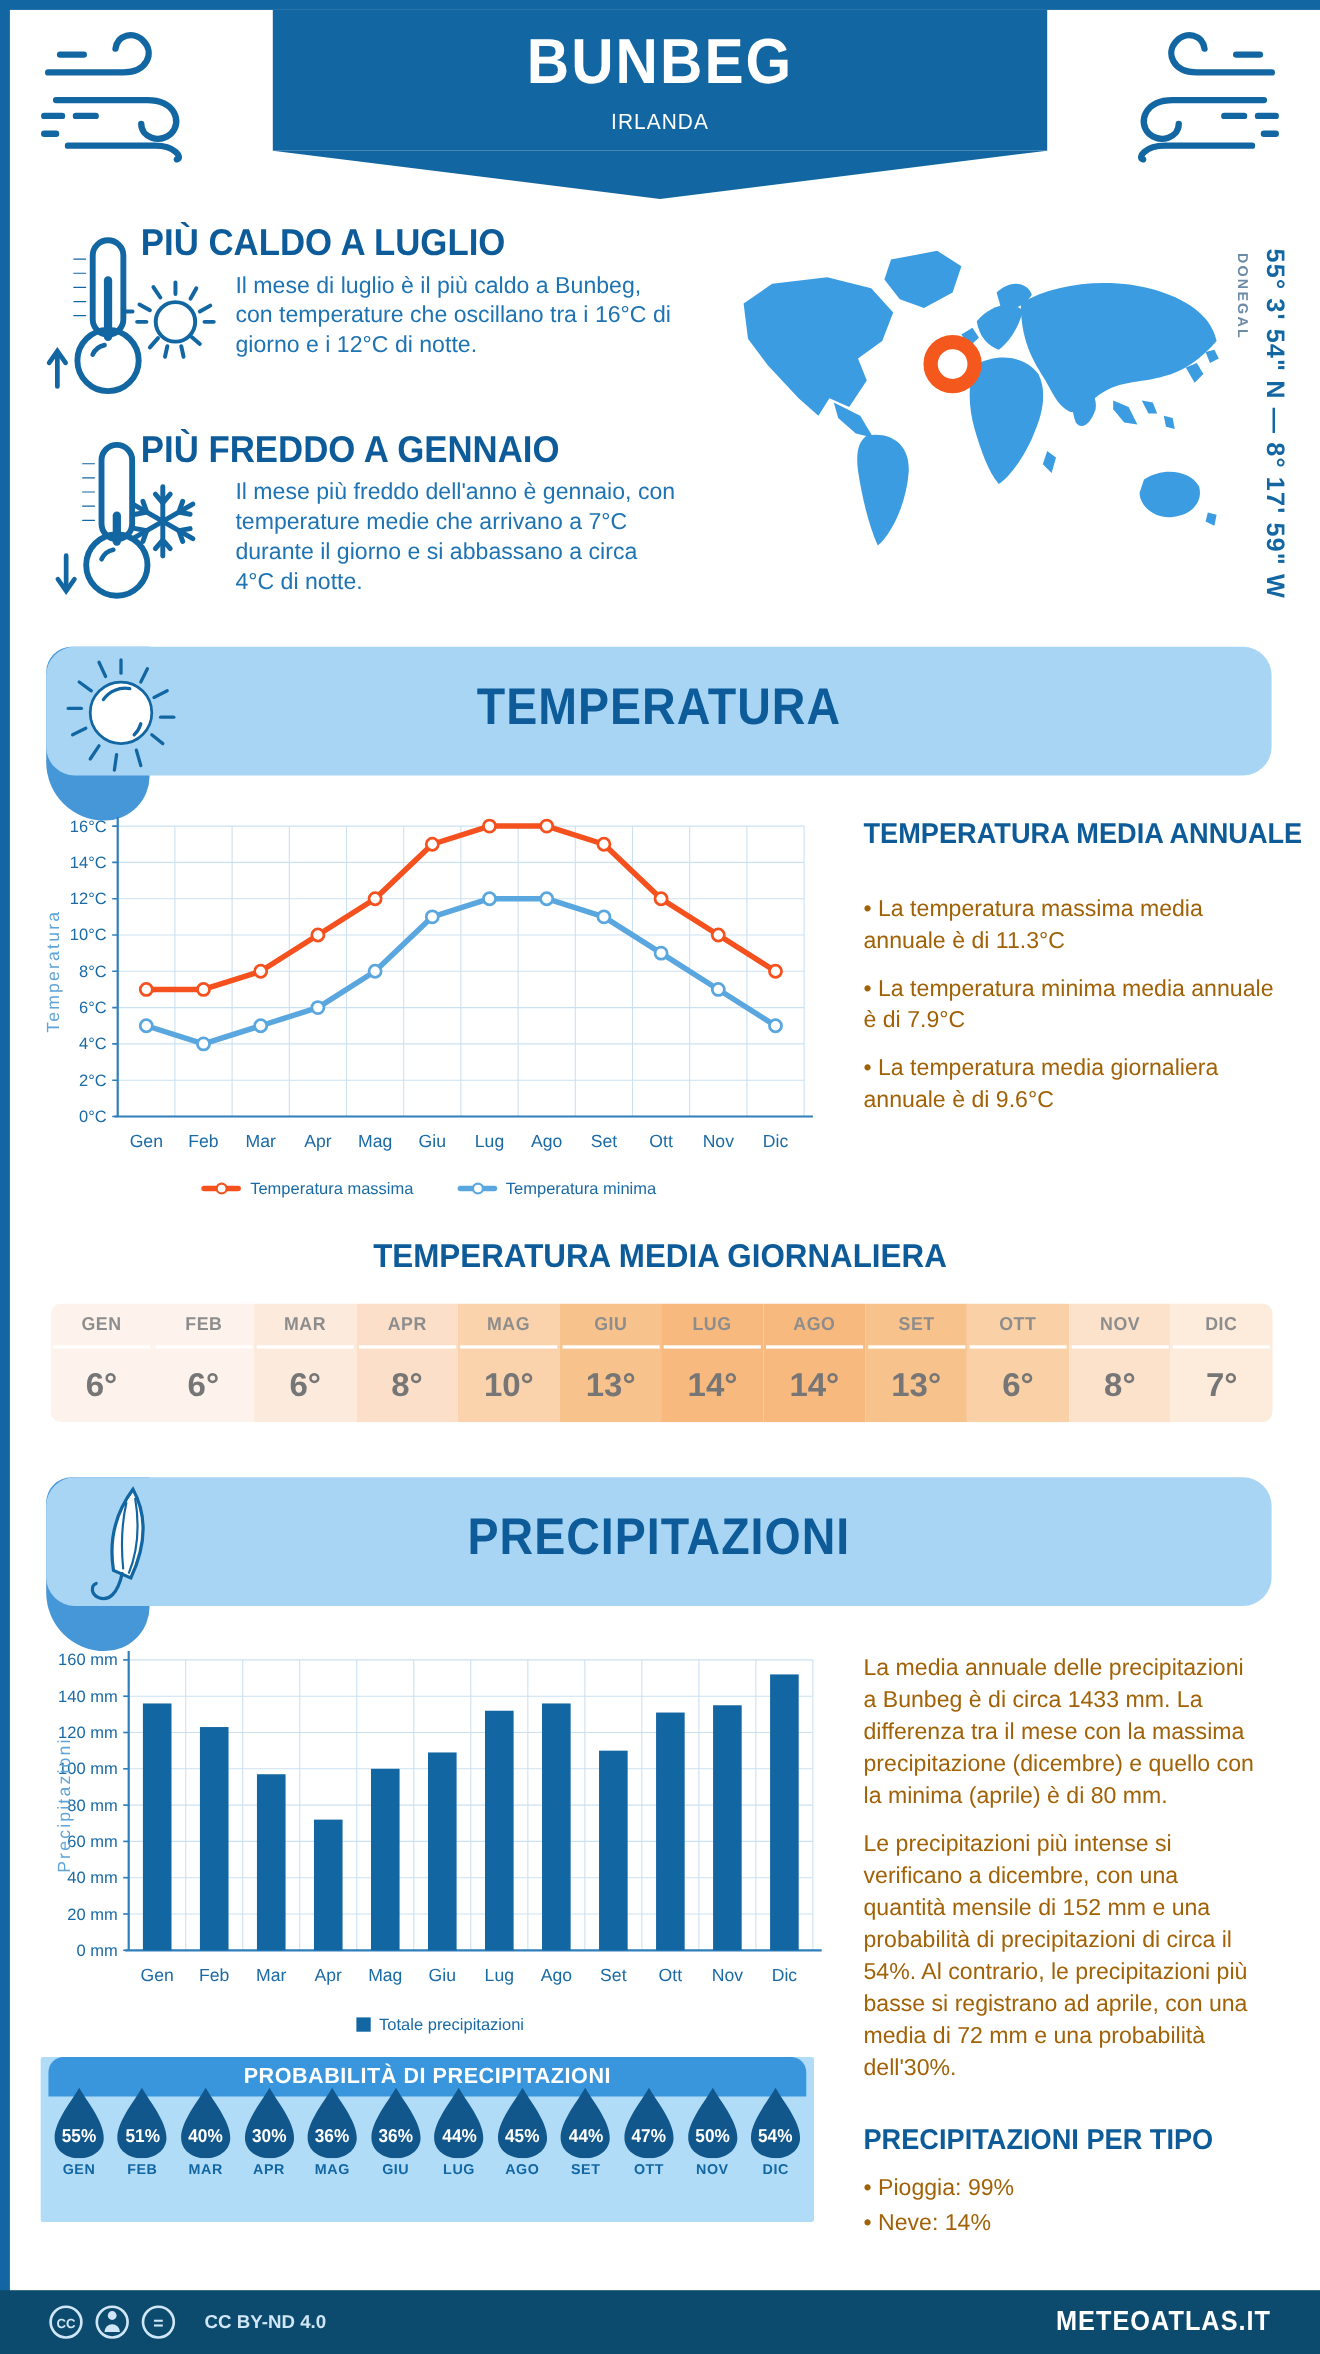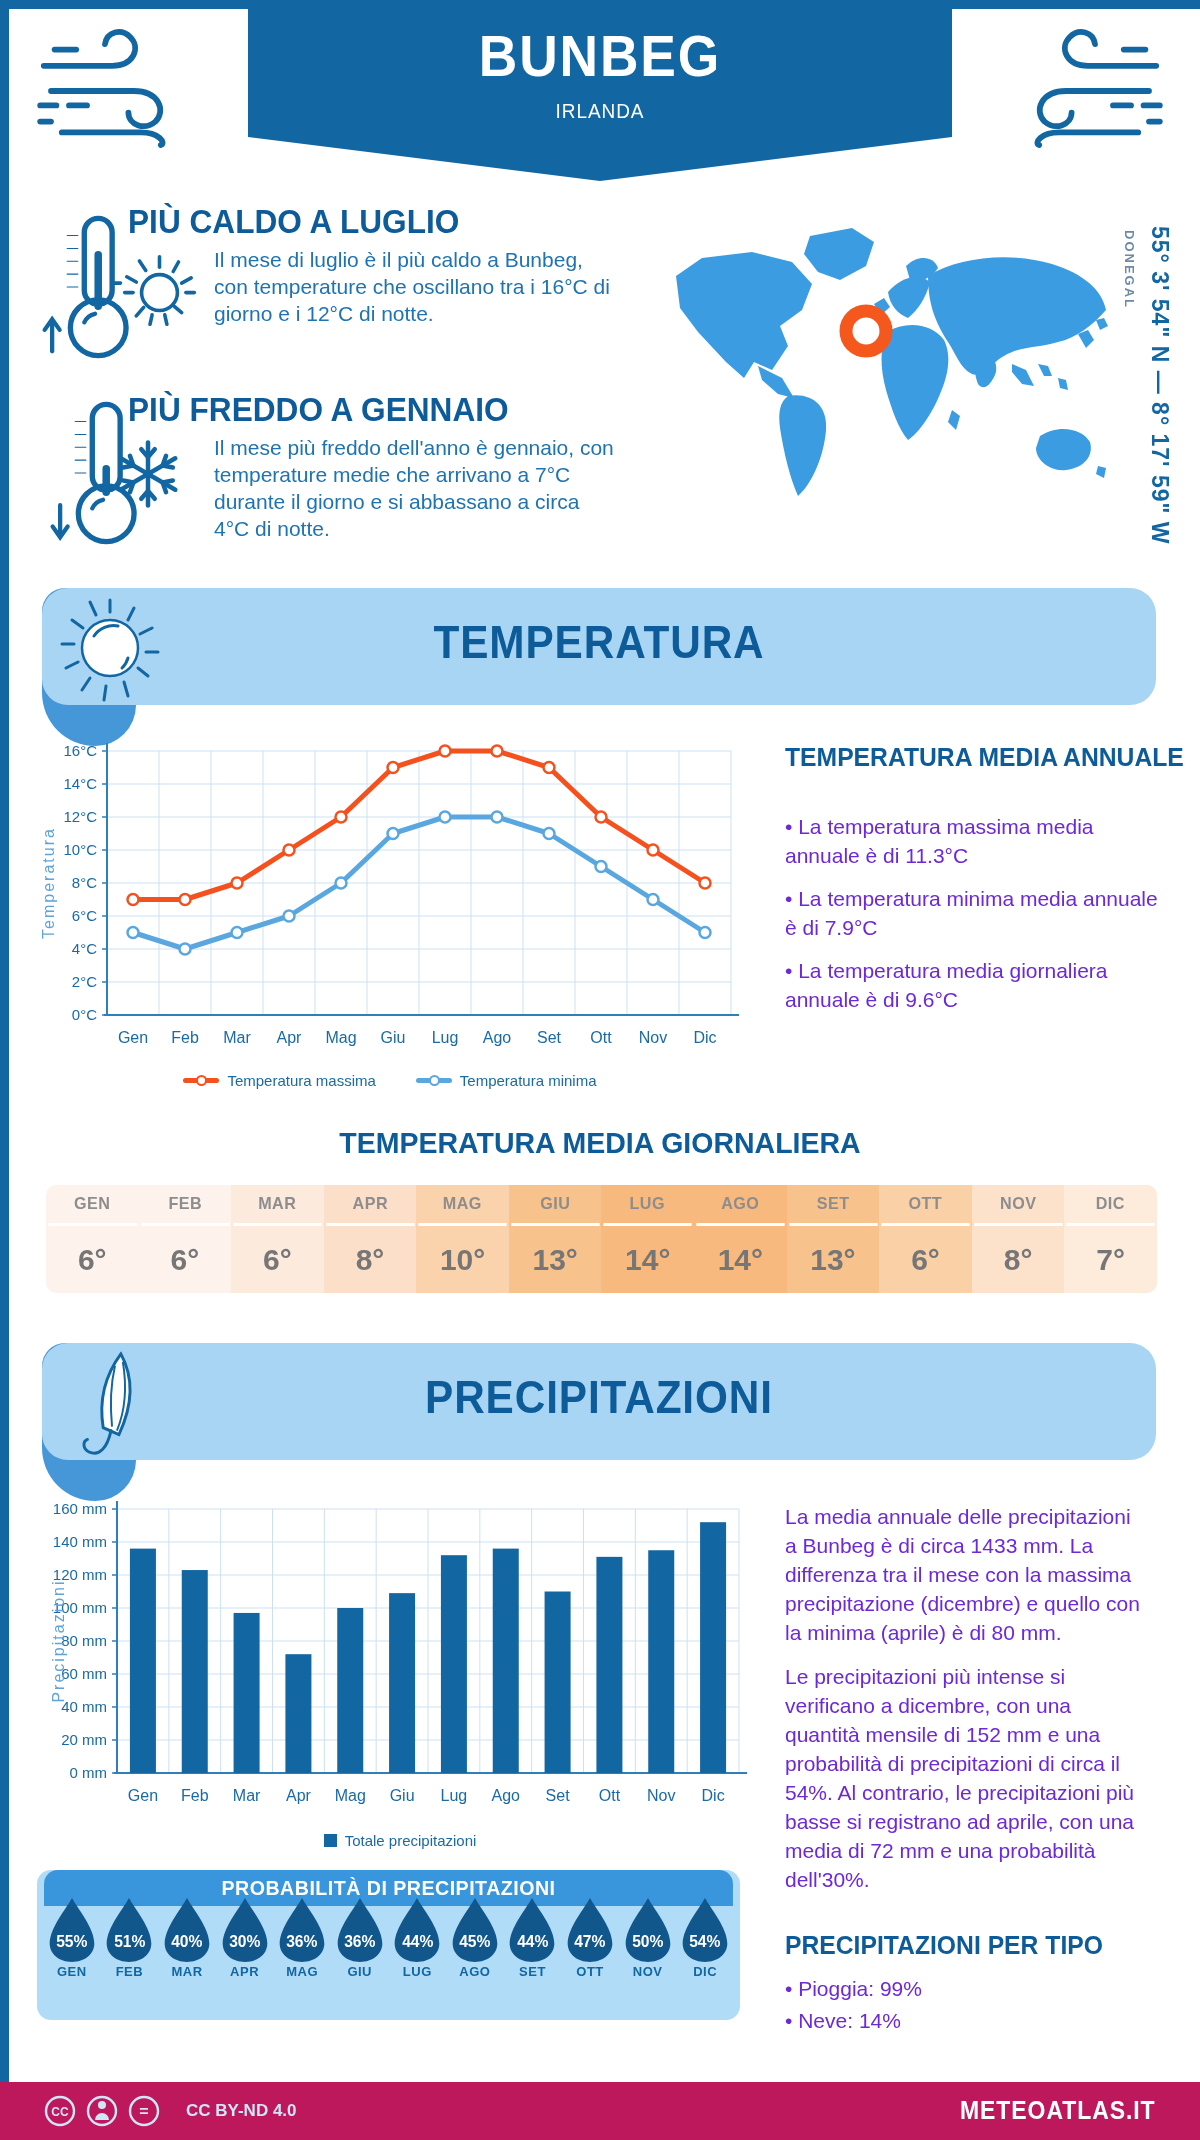--- a/index.html
+++ b/index.html
@@ -52,46 +52,46 @@
   .legend-row{position:absolute;left:40px;width:700px;display:flex;justify-content:center;gap:40px;}
   .legend-item{display:flex;align-items:center;gap:8px;}
   .legend-line{position:relative;display:inline-block;width:36px;height:5px;border-radius:3px;}
   .legend-dot{position:absolute;left:13px;top:-3px;width:7px;height:7px;border-radius:50%;
     background:#fff;border:2.5px solid #000;}
   .legend-sq{display:inline-block;width:13px;height:13px;background:#1266a2;}
   .legend-text{color:#1a6aa5;font-size:15px;}
 
   
   .col-head{position:absolute;color:#0d5c99;font-size:26px;font-weight:bold;transform:scaleX(.95);transform-origin:left;}
-  .col-text{position:absolute;color:#6d28d9;font-size:21px;line-height:29px;width:360px;}
+  .col-text{position:absolute;color:#a16207;font-size:21px;line-height:29px;width:360px;}
 
   
   .tbl-head{position:absolute;left:0;width:1200px;text-align:center;color:#0d5c99;
     font-size:30px;font-weight:bold;transform:scaleX(.95);}
   #daily-table{position:absolute;left:46px;top:1185px;width:1111px;height:108px;display:flex;
     border-radius:10px;overflow:hidden;}
   .tbl-col{flex:1;display:flex;flex-direction:column;}
   .tbl-m{height:38px;display:flex;align-items:center;justify-content:center;
     font-size:17px;font-weight:bold;color:#8d8d8d;border-bottom:3px solid #ffffff;letter-spacing:.5px;transform:scaleX(.95);}
   .tbl-v{flex:1;display:flex;align-items:center;justify-content:center;
     font-size:30px;font-weight:bold;color:#767676;}
 
   
-  #prob-panel{position:absolute;left:37px;top:1870px;width:703px;height:150px;background:#b0dcf8;border-radius:14px;}
+  #prob-panel{position:absolute;left:37px;top:1870px;width:703px;height:150px;background:#b0dcf8;border-radius:2px;}
   #prob-head{position:absolute;left:0;top:0;width:100%;height:36px;background:#3996dd;border-radius:14px 14px 0 0;
     display:flex;align-items:center;justify-content:center;color:#ffffff;font-weight:bold;font-size:20px;letter-spacing:.5px;transform:scaleX(.98);}
   #drops-row{position:absolute;left:6px;top:26px;width:691px;height:104px;display:flex;justify-content:center;}
   .drop-cell{flex:1;position:relative;text-align:center;}
   .drop-cell svg{display:block;margin:0 auto;}
   .drop-pct{position:absolute;left:0;top:36px;width:100%;text-align:center;color:#ffffff;
     font-weight:bold;font-size:17px;transform:scaleX(.92);}
   .drop-month{display:block;margin-top:2px;color:#1266a2;font-weight:bold;font-size:13px;letter-spacing:.5px;}
 
   
-  #footer{position:absolute;left:0;top:2082px;width:1200px;height:58px;background:#be185d;}
+  #footer{position:absolute;left:0;top:2082px;width:1200px;height:58px;background:#0c4a6e;}
   #footer .license{position:absolute;left:42px;top:9px;display:flex;align-items:center;gap:14px;
     color:#cfe6f7;font-weight:bold;font-size:17px;}
   #footer .site{position:absolute;right:44px;top:14px;color:#ffffff;font-weight:bold;font-size:25px;
     letter-spacing:1px;transform:scaleX(.92);transform-origin:right;}
 </style>
 </head>
 <body>
 
 <div id="canvas">
   <div class="frame-top"></div>

